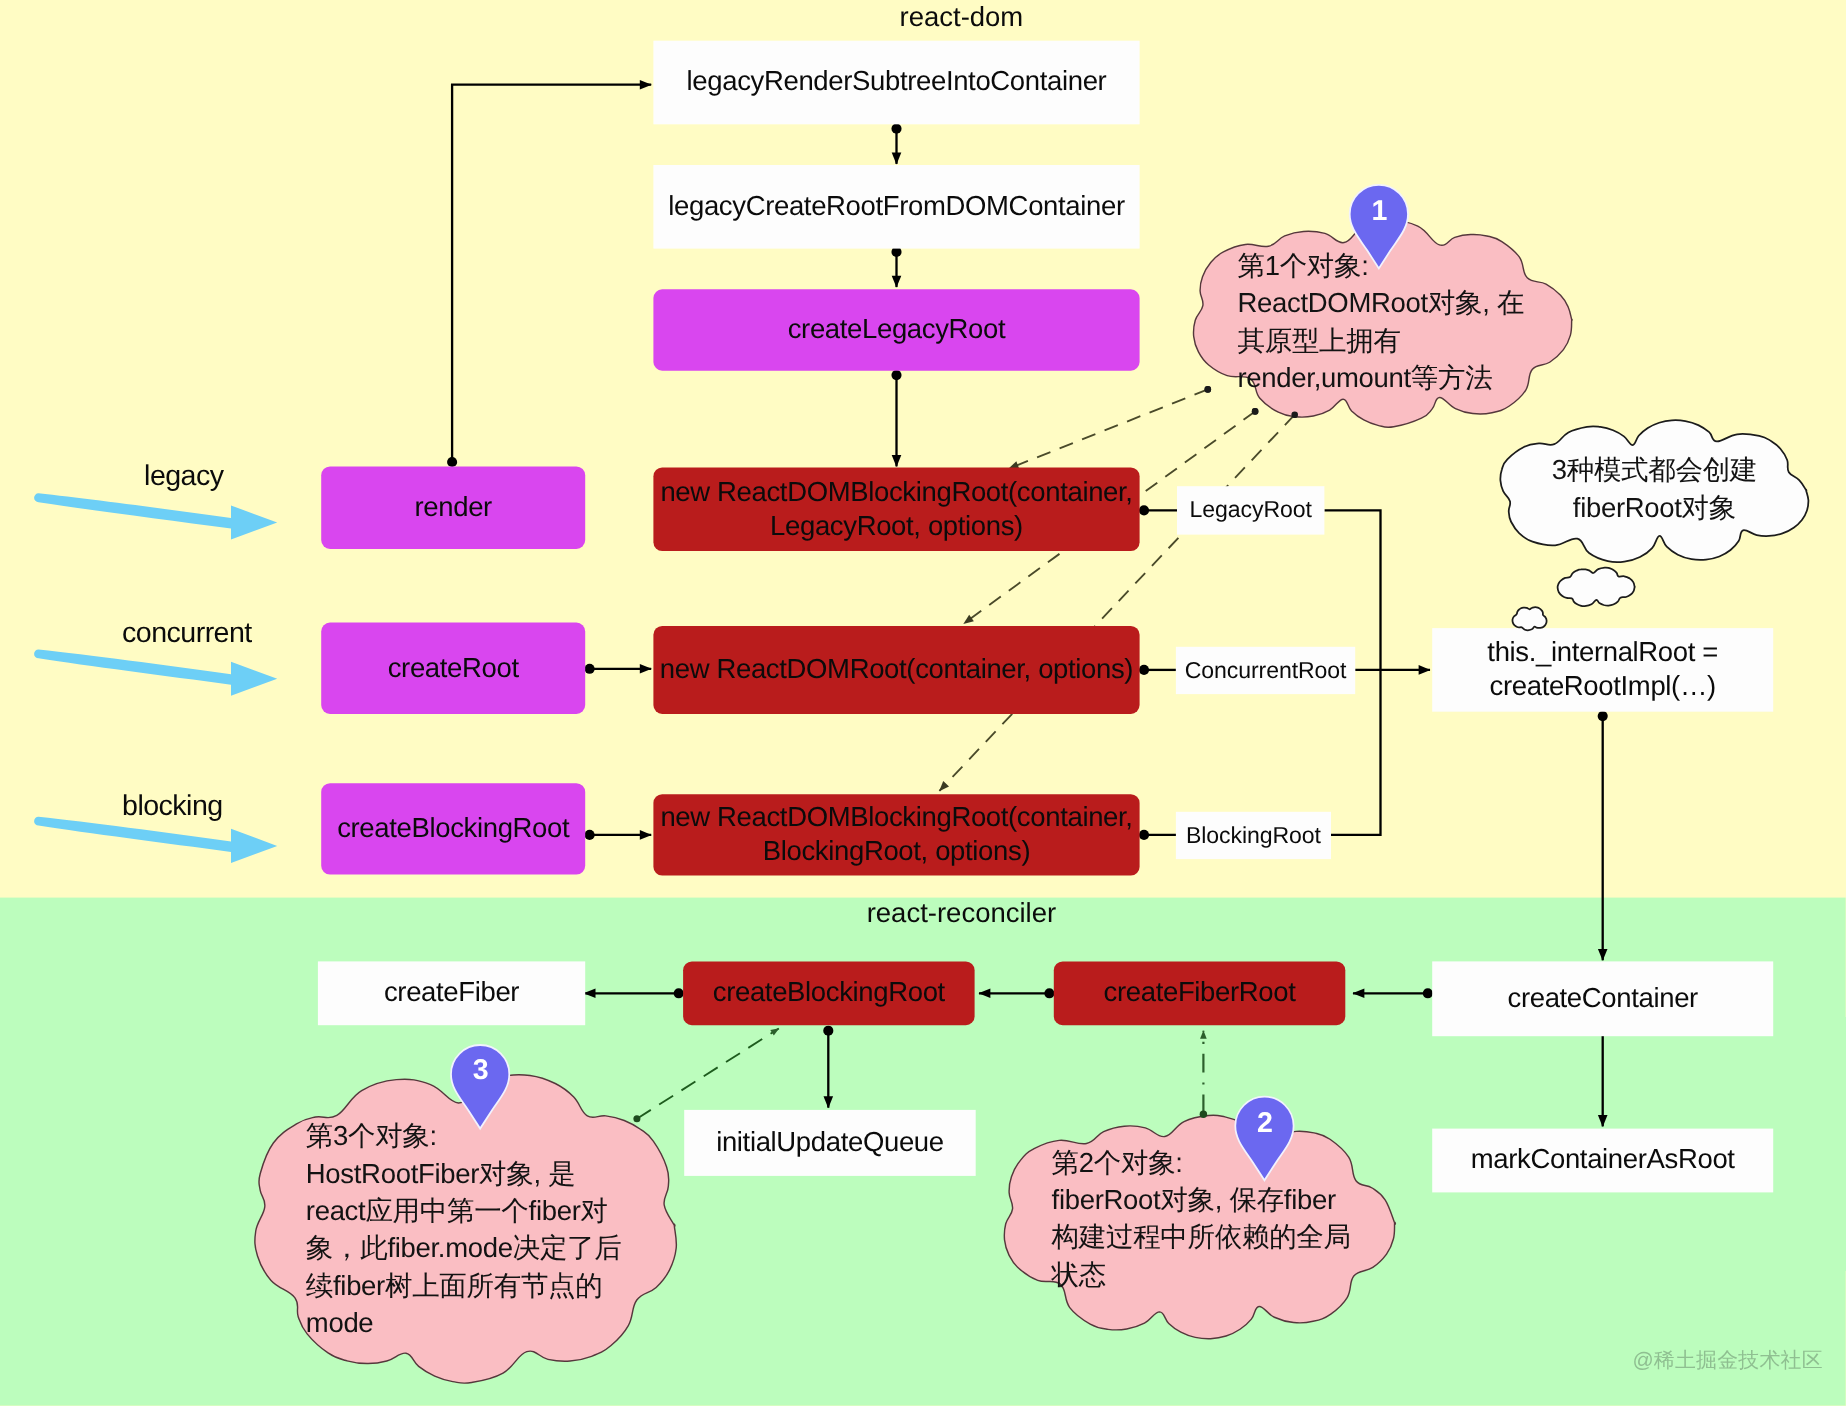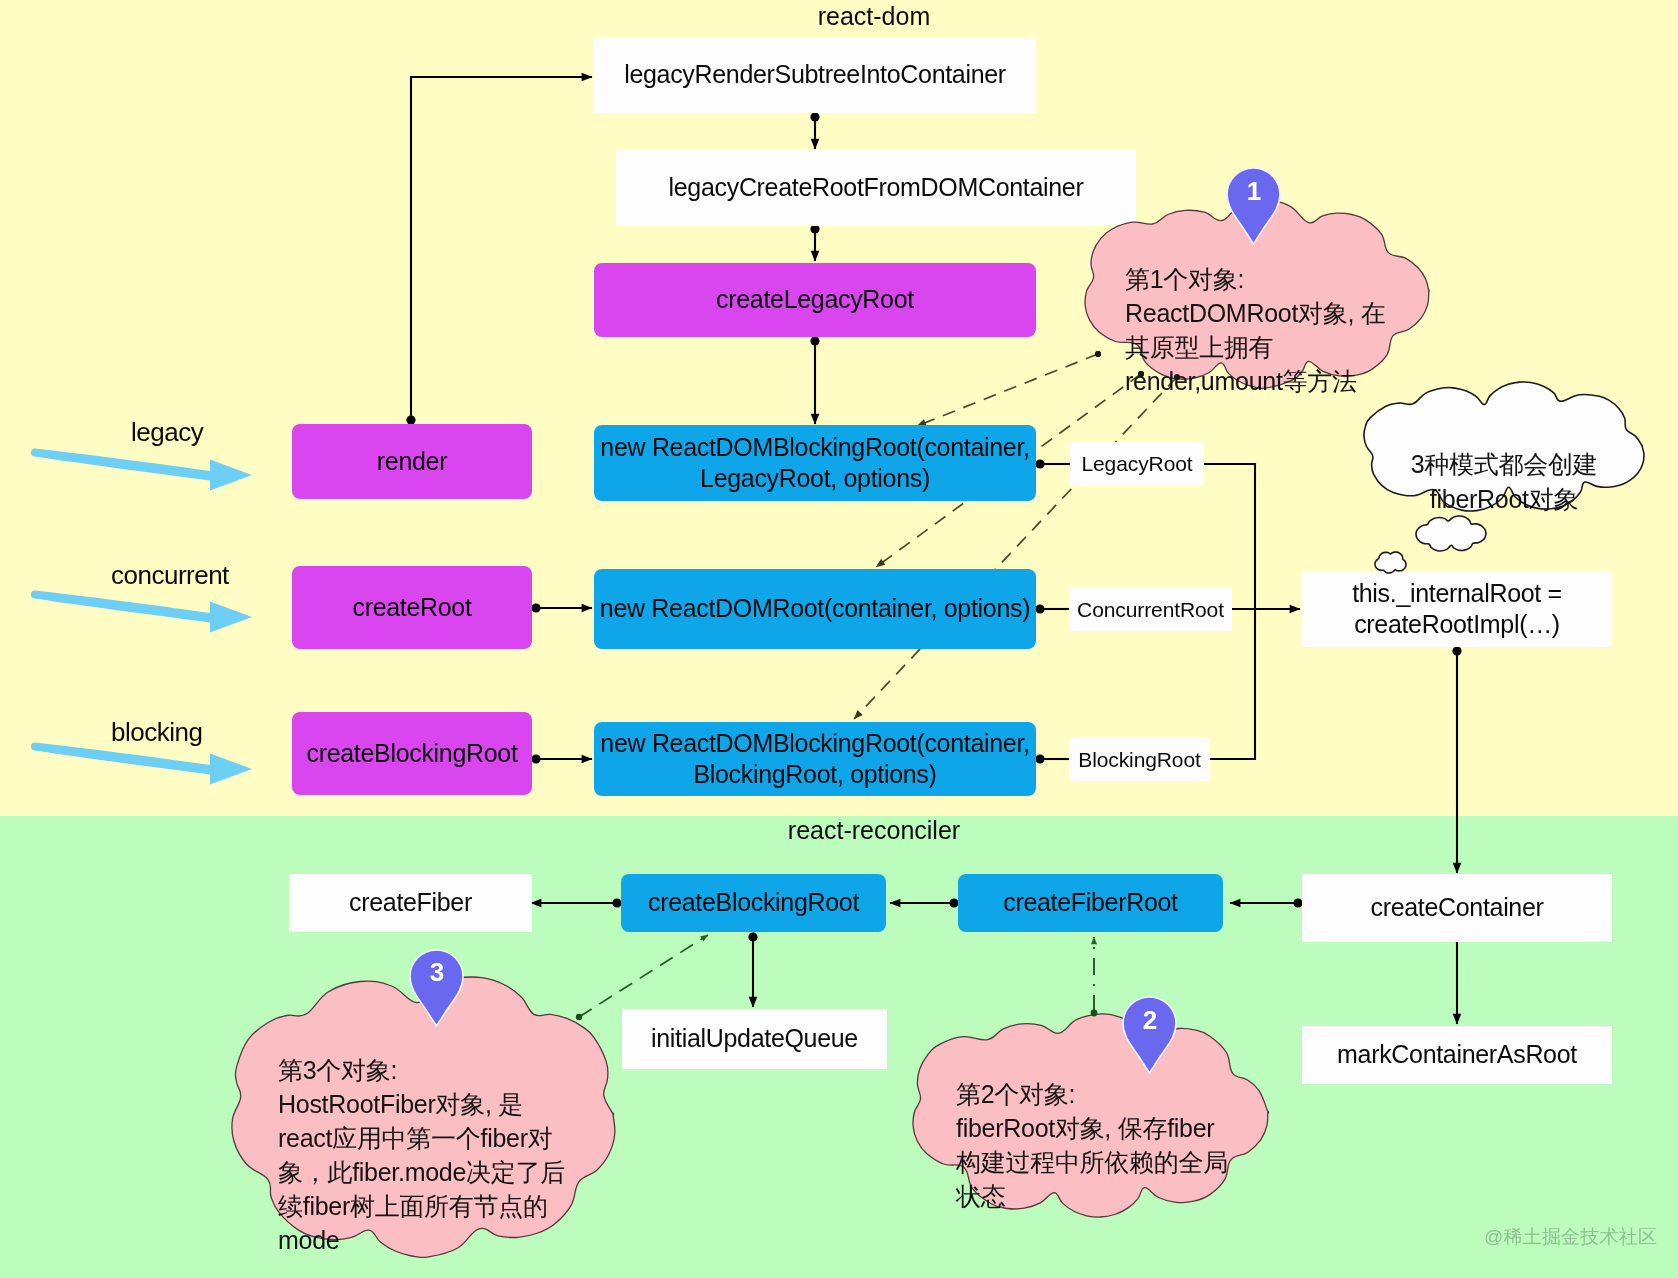--- a/index.html
+++ b/index.html
@@ -7,26 +7,26 @@
        font-family:"Liberation Sans",sans-serif;-webkit-font-smoothing:antialiased;}
   #stage{position:relative;width:1678px;height:1278px;}
   .band{position:absolute;left:0;width:1678px;}
   #band-yellow{top:0;height:816px;background:#FFFCC4;}
   #band-green{top:816px;height:462px;background:#BCFDBD;}
   svg.layer{position:absolute;left:0;top:0;width:1678px;height:1278px;overflow:visible;pointer-events:none;}
   .node{position:absolute;display:flex;align-items:center;justify-content:center;
         text-align:center;line-height:1.26;color:#0b0b0b;font-size:25px;letter-spacing:-0.32px;white-space:pre-line;}
   .white{background:#FDFDFD;}
   .cyan{background:#d946ef;border-radius:8px;}
-  .purple{background:#0ea5e9;border-radius:8px;}
+  .purple{background:#b91c1c;border-radius:8px;}
   .secname{position:absolute;font-size:25px;color:#0b0b0b;text-align:center;width:100%;padding-left:35px;}
   .edgelabel{position:absolute;background:#FDFDFD;display:flex;align-items:center;
              justify-content:center;color:#0b0b0b;font-size:21px;letter-spacing:-0.1px;}
   .modelabel{position:absolute;font-size:26px;color:#0b0b0b;letter-spacing:-0.5px;}
-  .cloudtext{position:absolute;font-size:25px;color:#131313;line-height:34px;letter-spacing:-0.28px;white-space:pre-line;margin-top:37px;}
+  .cloudtext{position:absolute;font-size:25px;color:#131313;line-height:34px;letter-spacing:-0.28px;white-space:pre-line;}
   .pinnum{position:absolute;color:#fff;font-size:26px;font-weight:bold;text-align:center;}
   .watermark{position:absolute;color:#8FBF91;font-size:19px;letter-spacing:0.2px;}
 </style>
 </head>
 <body>
 
 <div id="stage">
   <div class="band" id="band-yellow"></div>
   <div class="band" id="band-green"></div>
 
@@ -118,21 +118,21 @@
       <path d="M35,448.5 C80,453.5 150,462.5 210,471.0 L210,459.5 L252,475.0 L210,490.5 L210,480.5 C150,472.5 80,463.5 35,456.5 A4.0,4.0 0 0 1 35,448.5 Z"></path>
       <path d="M35,590.5 C80,595.5 150,604.5 210,613.0 L210,601.5 L252,617.0 L210,632.5 L210,622.5 C150,614.5 80,605.5 35,598.5 A4.0,4.0 0 0 1 35,590.5 Z"></path>
       <path d="M35,742.5 C80,747.5 150,756.5 210,765.0 L210,753.5 L252,769.0 L210,784.5 L210,774.5 C150,766.5 80,757.5 35,750.5 A4.0,4.0 0 0 1 35,742.5 Z"></path>
     </g>
   </svg>
   <div class="modelabel" style="left:131px;top:417px">legacy</div>
   <div class="modelabel" style="left:111px;top:560px">concurrent</div>
   <div class="modelabel" style="left:111px;top:717px">blocking</div>
 
   <div class="node white" style="left:594px;top:37px;width:442px;height:76px">legacyRenderSubtreeIntoContainer</div>
-  <div class="node white" style="left:616px;top:150px;width:520px;height:76px">legacyCreateRootFromDOMContainer</div>
+  <div class="node white" style="left:594px;top:150px;width:442px;height:76px">legacyCreateRootFromDOMContainer</div>
   <div class="node cyan" style="left:594px;top:263px;width:442px;height:74px">createLegacyRoot</div>
 
   <div class="node cyan" style="left:292px;top:424px;width:240px;height:75px">render</div>
   <div class="node purple" style="left:594px;top:425px;width:442px;height:76px">new ReactDOMBlockingRoot(container,
 LegacyRoot, options)</div>
   <div class="edgelabel" style="left:1070px;top:442px;width:134px;height:44px">LegacyRoot</div>
 
   <div class="node cyan" style="left:292px;top:566px;width:240px;height:83px">createRoot</div>
   <div class="node purple" style="left:594px;top:569px;width:442px;height:80px">new ReactDOMRoot(container, options)</div>
   <div class="edgelabel" style="left:1069px;top:588px;width:163px;height:43px">ConcurrentRoot</div>

